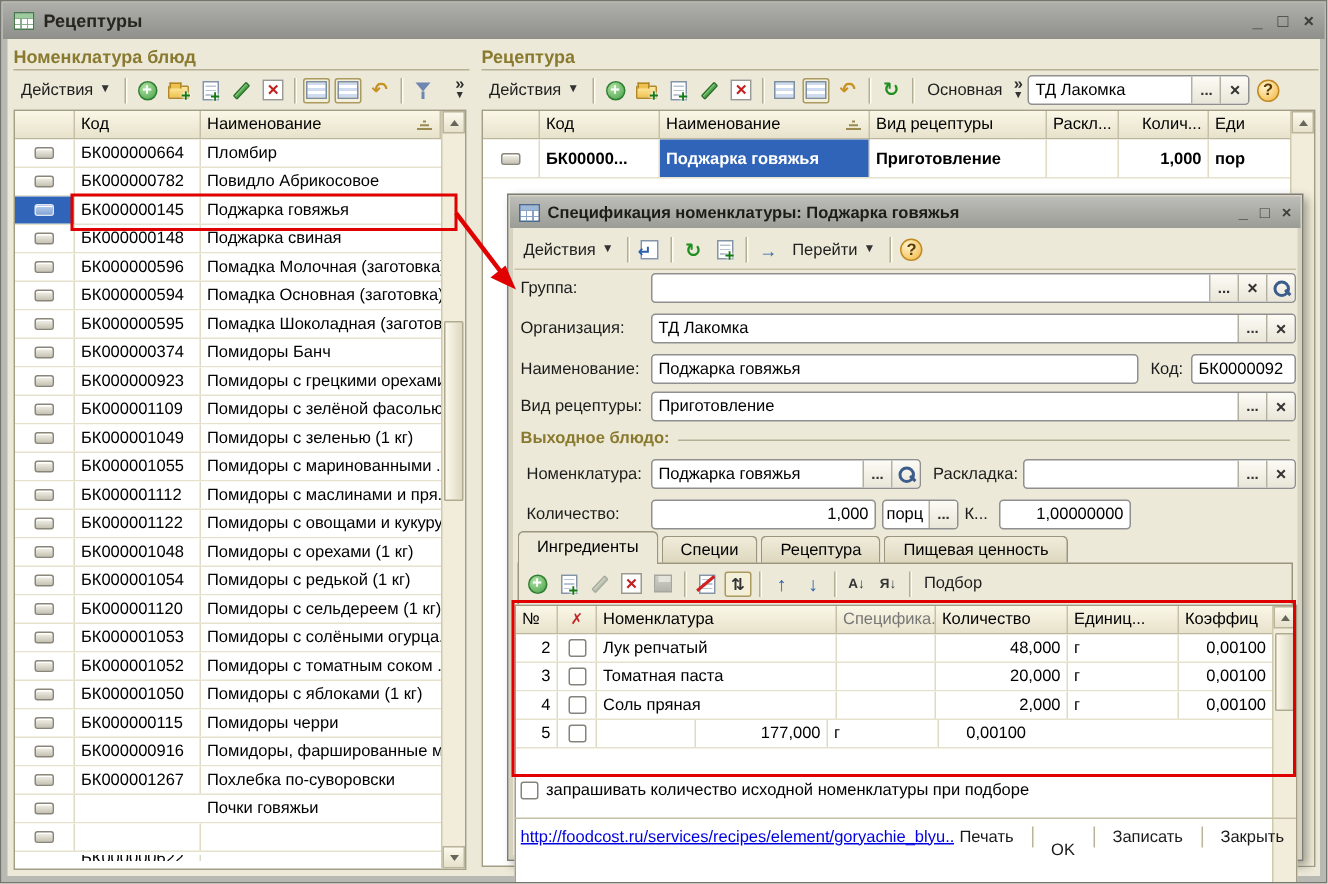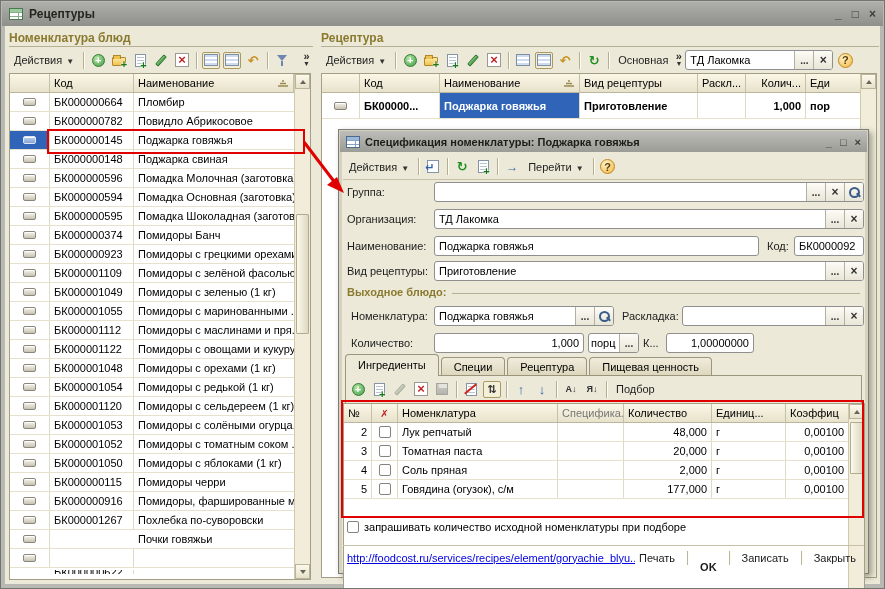--- a/index.html
+++ b/index.html
@@ -19,21 +19,21 @@
     repeating-linear-gradient(rgba(0,0,0,0) 0 3px,#86ae8a 3px 3.8px),#fff;}
   .gridico.blue{border-color:#4a6a92;background:
     linear-gradient(#9db8d6 0 3px,rgba(0,0,0,0) 3px),
     repeating-linear-gradient(90deg,rgba(0,0,0,0) 0 3.6px,#8aa3c2 3.6px 4.4px),
     repeating-linear-gradient(rgba(0,0,0,0) 0 3px,#8aa3c2 3px 3.8px),#fff;}
   
   .panel{position:absolute;}
   .p-caption{font-weight:bold;color:#8a7a2f;font-size:12px;border-bottom:1px solid #b5b093;
              padding:0 0 2px 0;height:16px;}
   .toolbar{display:flex;align-items:center;gap:3px;padding:3px 1px;height:26px;}
-  .tb-text{display:flex;align-items:flex-end;gap:4px;padding:2px 4px;color:#1e1e1e;cursor:default;}
+  .tb-text{display:flex;align-items:flex-start;gap:4px;padding:2px 4px;color:#1e1e1e;cursor:default;}
   .caret{font-size:8px;color:#333;}
   .tbsep{width:1px;height:17px;background:#b4af93;box-shadow:1px 0 0 #fffdf2;margin:0 2px;}
   .ic{width:18px;height:17px;display:flex;align-items:center;justify-content:center;position:relative;flex:none;}
   .ic.pressed{background:#f4efd9;border:1px solid #ab9a60;border-radius:2px;}
   .ic.dim{opacity:.45;filter:grayscale(.8);}
   .circle-plus{width:13px;height:13px;border-radius:50%;border:1px solid #2e7d32;color:#fff;
     background:radial-gradient(circle at 35% 30%,#b2e2a2,#43a047);display:flex;align-items:center;justify-content:center;}
   .circle-plus::after{content:"+";font-weight:bold;font-size:11px;line-height:10px;}
   .folder{width:14px;height:9px;background:linear-gradient(#ffeaa4,#efc14e);border:1px solid #b08828;border-radius:1px;position:relative;margin-top:3px;}
   .folder::before{content:"";position:absolute;top:-3px;left:0;width:6px;height:3px;background:#efc14e;border:1px solid #b08828;border-bottom:none;}
@@ -114,21 +114,21 @@
   .ttoolbar{display:flex;align-items:center;gap:3px;padding:3px 3px;height:26px;}
   
   .itable{left:4px;top:273px;width:522px;height:241px;}
   .cb{width:12px;height:12px;border:1px solid #84847c;border-radius:2px;background:#fff;flex:none;}
   .chkrow{position:absolute;left:8px;top:391px;display:flex;align-items:center;gap:5px;}
   .dbottom{position:absolute;left:4px;right:4px;bottom:4px;height:24px;border-top:1px solid #c6c1a6;
            display:flex;align-items:center;padding:0 4px;}
   .link{color:#0000e0;text-decoration:underline;white-space:nowrap;overflow:hidden;max-width:330px;}
   .dbtns{margin-left:auto;display:flex;align-items:center;gap:8px;}
   .dbtn{padding:2px 4px;color:#1a1a1a;cursor:default;}
-  .dbtn.primary{font-weight:bold;margin-top:18px;}
+  .dbtn.primary{font-weight:normal;margin-top:18px;}
   .btnsep{width:1px;height:14px;background:#b9b49c;box-shadow:1px 0 0 #fffdf2;}
   
   .ann{position:absolute;border:2px solid #e00000;z-index:30;pointer-events:none;}
   .annsvg{position:absolute;z-index:30;pointer-events:none;}
   .hdr-delmark{color:#c32222;font-weight:bold;font-size:10px;}
   .sortglyph{margin-left:auto;}
   .dimtext{color:#777;}
 </style>
 </head>
 <body>
@@ -678,21 +678,20 @@
             <span class="td" style="width: 66px;"></span>
             <span class="td num" style="width: 88px;">2,000</span>
             <span class="td" style="width: 74px;">г</span>
             <span class="td num" style="width: 62px; border-right: none;">0,00100</span>
           </div>
           <div class="trow">
             <span class="td num" style="width: 28px;">5</span>
             <span class="td iconcell" style="width: 26px;">
               <span class="cb"></span>
             </span>
-            <span class="td" style="width: 160px;">Говядина (огузок), с/м</span>
             <span class="td" style="width: 66px;"></span>
             <span class="td num" style="width: 88px;">177,000</span>
             <span class="td" style="width: 74px;">г</span>
             <span class="td num" style="width: 62px; border-right: none;">0,00100</span>
           </div>
         </div>
 
       <div class="vscroll" style="bottom:15px;">
         <div class="vbtn">
             <span class="tri-up"></span>

